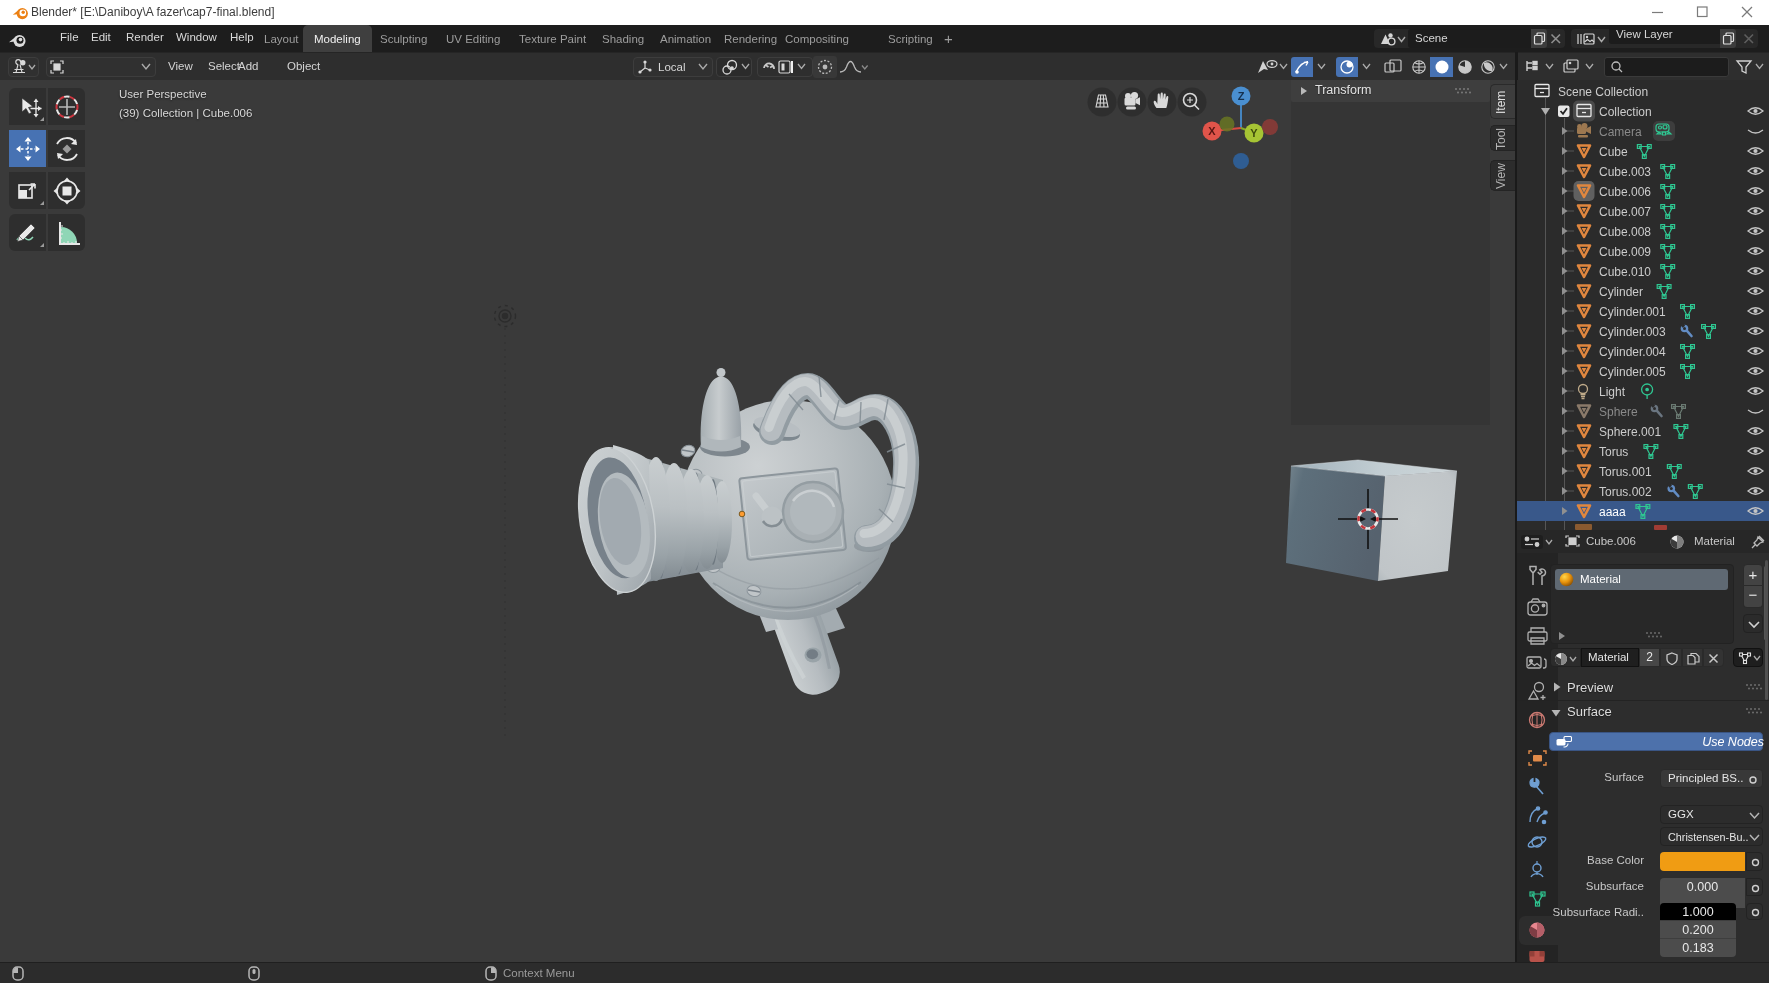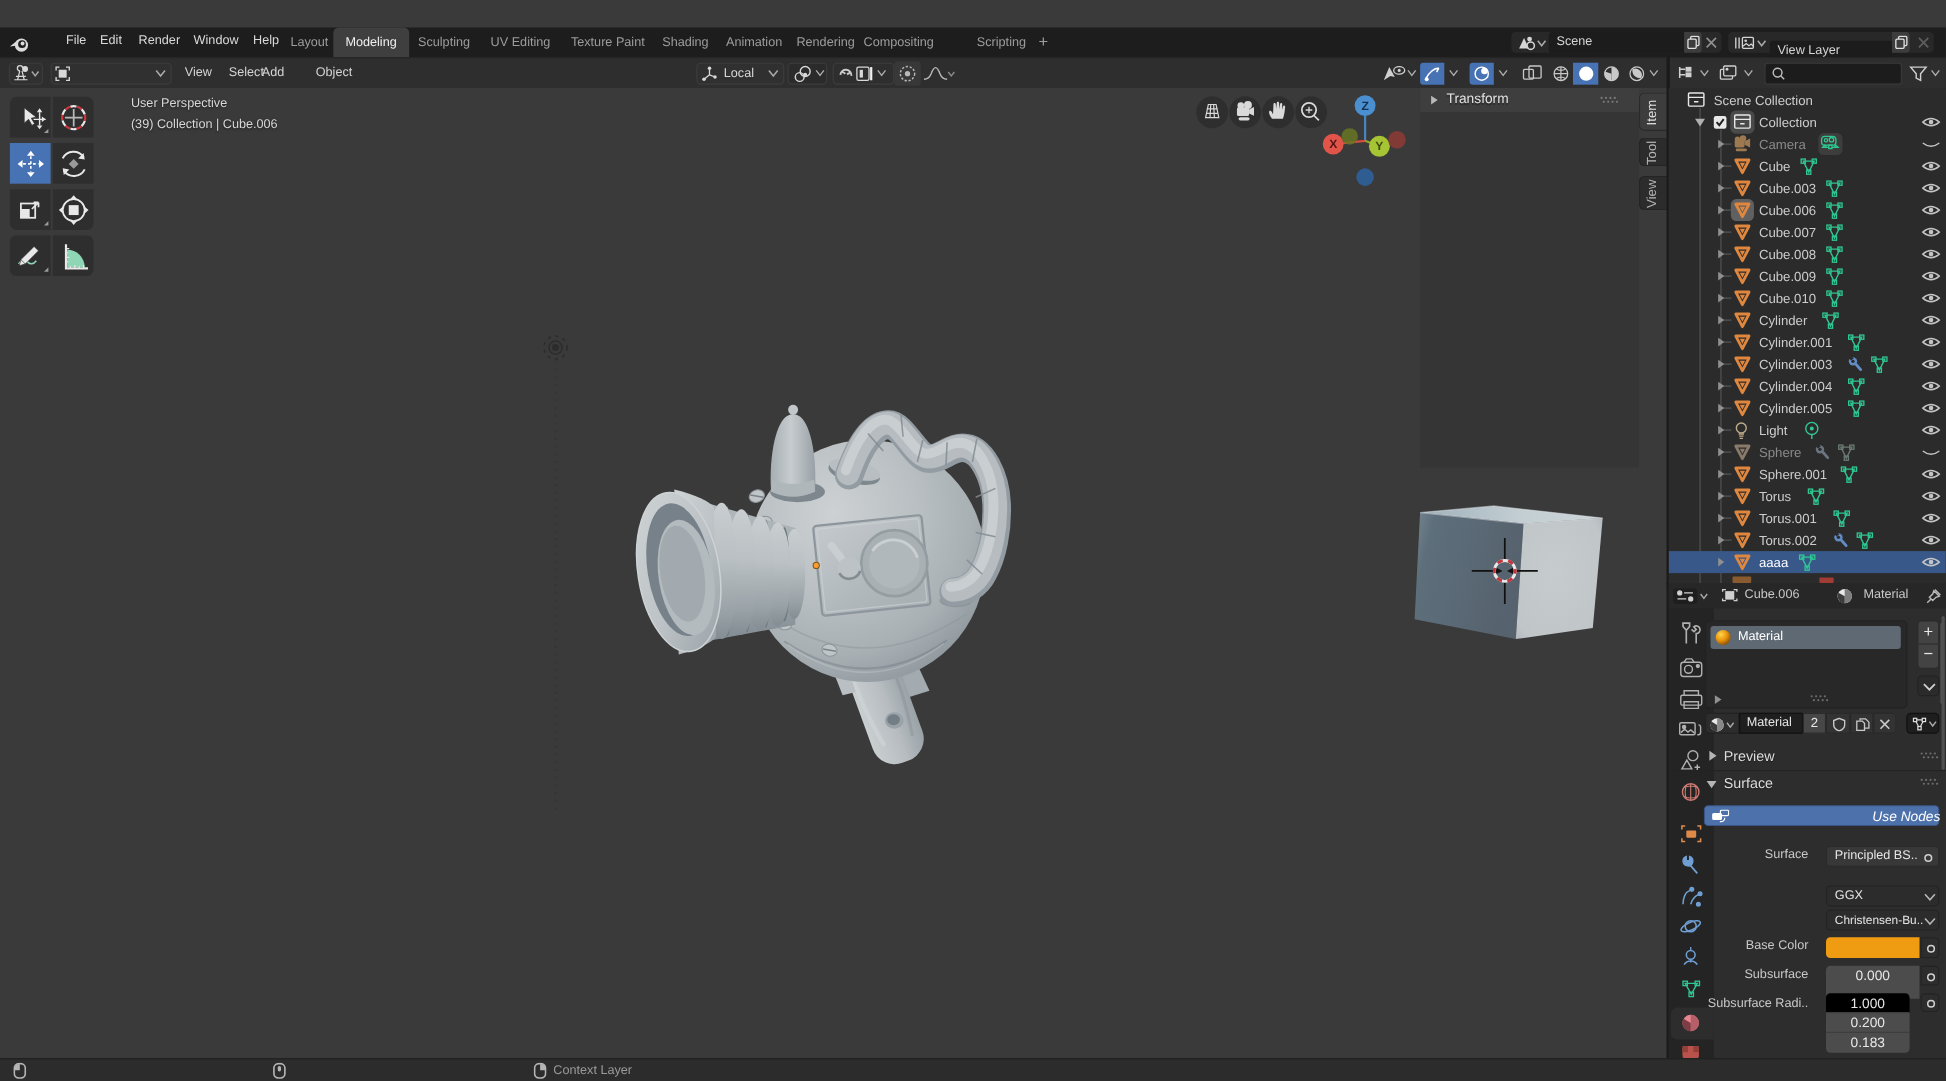--- a/index.html
+++ b/index.html
@@ -37,20 +37,37 @@
 #ptabs { position:absolute; left:0; top:23px; width:41px; height:409px; background:#242424; }
 .plabel { position:absolute; font-size:11.5px; color:#c8c8c8; }
 
 
 #statusbar { position:absolute; left:0; top:962px; width:1769px; height:21px; background:#2c2c2c; border-top:1px solid #1f1f1f; color:#9a9a9a; font-size:11.5px; }
 </style>
 </head>
 <body>
 <div id="stage">
 
+<div id="titlebar">
+  <svg class="abs" style="left:12px; top:4px;" width="17" height="17" viewBox="0 0 17 17">
+    <path d="M0.8,10.8 L7.2,5.6 L11.5,5.3 L5.6,10.2 Z" fill="#ec8013"></path>
+    <circle cx="10.3" cy="9.6" r="5.6" fill="#ec8013"></circle>
+    <circle cx="10.8" cy="8.9" r="3.3" fill="#ffffff"></circle>
+    <circle cx="11.2" cy="8.3" r="1.7" fill="#ec8013"></circle>
+  </svg>
+  <div class="ttext">Blender* [E:\Daniboy\A fazer\cap7-final.blend]</div>
+  <svg class="abs" style="left:1645px; top:0px;" width="120" height="25" viewBox="0 0 120 25">
+    <g stroke="#7b7b7b" stroke-width="1.2" fill="none">
+      <line x1="7" y1="12.5" x2="18" y2="12.5"></line>
+      <rect x="52.5" y="7" width="9.5" height="9.5"></rect>
+      <line x1="97" y1="7" x2="107" y2="17"></line>
+          <line x1="107" y1="7" x2="97" y2="17"></line>
+    </g>
+  </svg>
+</div>
 
 <div id="topbar">
   <svg class="abs" style="left:8px; top:6px;" width="20" height="18" viewBox="0 0 20 18">
     <path d="M1,11.2 L8,5.6 L12.8,5.3 L6.3,10.6 Z" fill="#dcdcdc"></path>
     <circle cx="11.5" cy="10" r="6" fill="#dcdcdc"></circle>
     <circle cx="12" cy="9.2" r="3.5" fill="#1d1d1d"></circle>
     <circle cx="12.5" cy="8.6" r="1.8" fill="#dcdcdc"></circle>
   </svg>
   <div class="menuitem" style="left:36px;">File</div>
   <div class="menuitem" style="left:67px;">Edit</div>
@@ -92,21 +109,21 @@
   <div class="abs" style="left:1571px; top:4px; width:187px; height:19px; background:#282828; border-radius:4px;"></div>
   <svg class="abs" style="left:1576px; top:6px;" width="32" height="16" viewBox="0 0 32 16">
     <g fill="none" stroke="#d5d5d5" stroke-width="1.2">
       <path d="M2,3 v10 M5,3 v10"></path>
       <rect x="8" y="3" width="10" height="10" rx="1"></rect>
     </g>
     <circle cx="11" cy="6" r="1.2" fill="#d5d5d5"></circle>
     <path d="M8.5,11 l3,-2.5 l2.5,2 l2,-1.5 l2,2" fill="none" stroke="#d5d5d5" stroke-width="1.1"></path>
     <path d="M22,6 l3.5,4.5 l3.5,-4.5" fill="none" stroke="#ababab" stroke-width="1.4"></path>
   </svg>
-  <div class="abs" style="left:1609px; top:12px; width:111px; height:19px; background:#1c1c1c; border-radius:3px 0 0 3px;">
+  <div class="abs" style="left:1609px; top:0; width:111px; height:19px; background:#1c1c1c; border-radius:3px 0 0 3px;">
     <div class="abs" style="left:7px; top:3px; font-size:11.5px; color:#d6d6d6;">View Layer</div>
   </div>
   <div class="abs" style="left:1720px; top:4px; width:16px; height:19px; background:#3d3d3d; border-radius:0 3px 3px 0;">
     <svg class="abs" style="left:1.5px; top:3px;" width="13" height="13" viewBox="0 0 13 13">
       <rect x="4" y="1" width="7.5" height="8.5" rx="1" fill="#3d3d3d" stroke="#e0e0e0" stroke-width="1.2"></rect>
       <rect x="1.5" y="3.5" width="7.5" height="8.5" rx="1" fill="#3d3d3d" stroke="#e0e0e0" stroke-width="1.2"></rect>
     </svg>
   </div>
   <svg class="abs" style="left:1742px; top:7px;" width="14" height="14" viewBox="0 0 14 14">
     <path d="M2.5,2.5 L11,11 M11,2.5 L2.5,11" stroke="#5e5e5e" stroke-width="1.6"></path>
@@ -1196,16 +1213,16 @@
     <path d="M1,7 h5 V1.5 a4,4 0 0 0 -5,3.5 Z" fill="#b5b5b5"></path>
   </svg>
   <svg class="abs" style="left:248px; top:3px;" width="12" height="15" viewBox="0 0 12 15">
     <rect x="1" y="1" width="10" height="13" rx="4" fill="none" stroke="#b5b5b5" stroke-width="1.5"></rect>
     <rect x="4.5" y="3" width="3" height="5" rx="1.5" fill="#b5b5b5"></rect>
   </svg>
   <svg class="abs" style="left:485px; top:3px;" width="12" height="15" viewBox="0 0 12 15">
     <rect x="1" y="1" width="10" height="13" rx="4" fill="none" stroke="#b5b5b5" stroke-width="1.5"></rect>
     <path d="M11,7 h-5 V1.5 a4,4 0 0 1 5,3.5 Z" fill="#b5b5b5"></path>
   </svg>
-  <div class="abs" style="left:503px; top:4px;">Context Layer</div>
+  <div class="abs" style="left:503px; top:4px;">Context Menu</div>
 </div>
 
 </div>
 
 </body></html>

